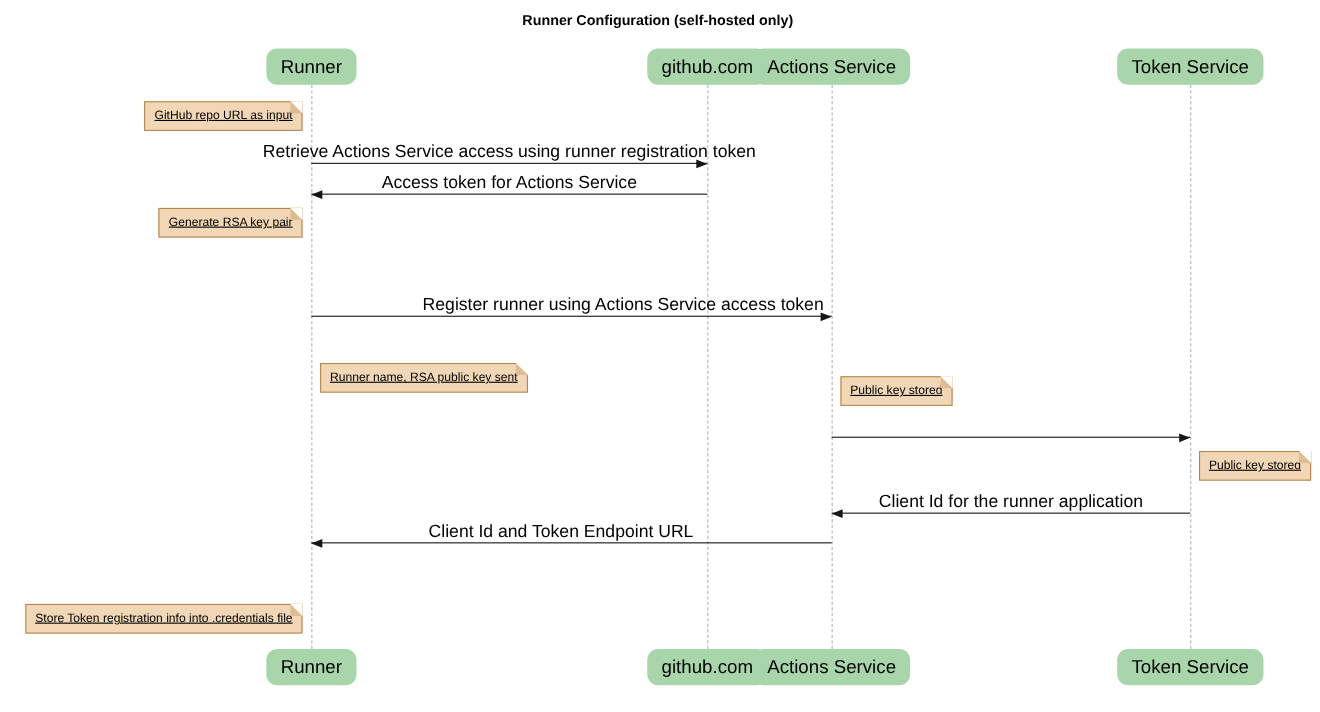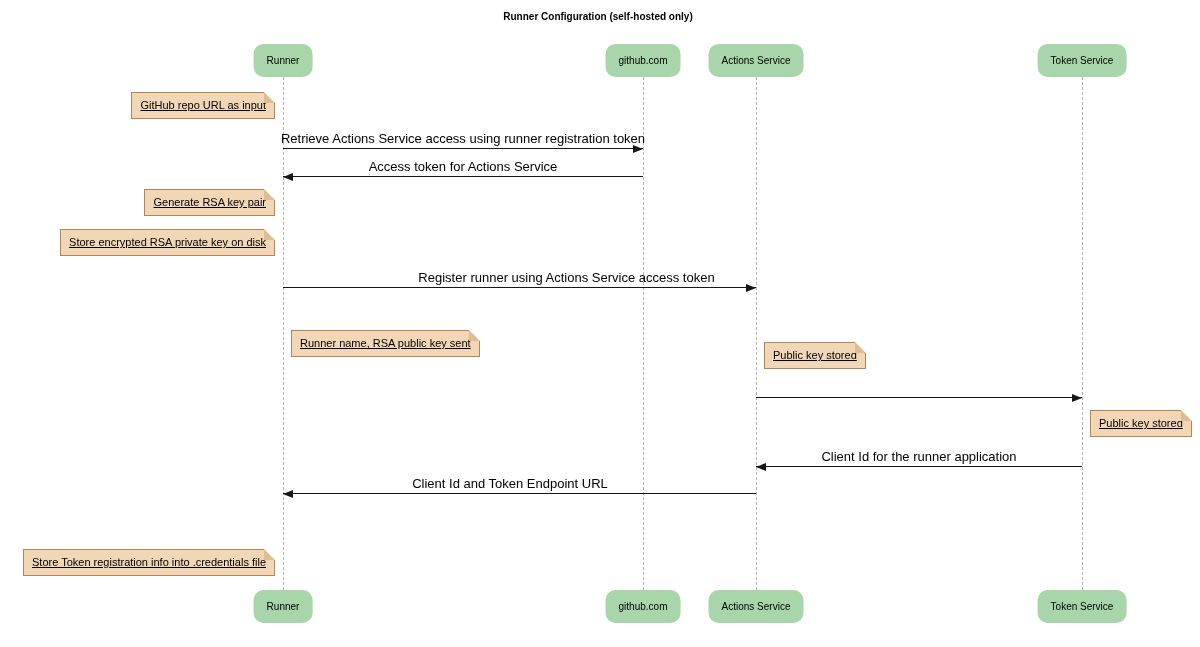--- a/index.html
+++ b/index.html
@@ -6,32 +6,32 @@
   #diagram{
     position:relative;
     width:1200px;height:647px;
     background:#ffffff;
     font-family:"Liberation Sans", sans-serif;
     color:#000000;
     overflow:hidden;
   }
   .title{
     position:absolute;top:11px;left:0;width:1196px;
-    text-align:center;font-weight:bold;font-size:10px;
+    text-align:center;font-weight:bold;font-size:13px;
   }
   .lifeline{
     position:absolute;width:0;
     border-left:1px dashed #b4b4b4;
   }
   .participant{
     position:absolute;
     transform:translateX(-50%);
     background:#a8d5aa;
     border-radius:10px;
-    font-size:10px;line-height:17px;
+    font-size:17px;line-height:17px;
     padding:8px 13px;
     white-space:nowrap;
     text-align:center;
   }
   .note{
     position:absolute;
     background:#f1d7b5;
     border:1px solid #b5854f;
     font-size:11px;line-height:13px;
     padding:6px 8px;
@@ -45,21 +45,21 @@
     border-style:solid;
     border-width:0 11px 11px 0;
     border-color:#ffffff #ffffff #dfbd92 #dfbd92;
   }
   .msg-line{
     position:absolute;height:1px;background:#161616;
   }
   .msg-label{
     position:absolute;
     transform:translateX(-50%);
-    font-size:13px;line-height:13px;
+    font-size:16px;line-height:13px;
     white-space:nowrap;
   }
   .msg-head{
     position:absolute;width:0;height:0;
     border-top:4px solid transparent;
     border-bottom:4px solid transparent;
   }
   .msg-head.dir-right{border-left:10px solid #161616;}
   .msg-head.dir-left{border-right:10px solid #161616;}
 </style>
@@ -75,21 +75,20 @@
     <div class="participant" style="left: 643px; top: 44px;">github.com</div>
     <div class="participant" style="left: 643px; top: 590px;">github.com</div>
     <div class="lifeline" style="left: 756px; top: 77px; height: 513px;"></div>
     <div class="participant" style="left: 756px; top: 44px;">Actions Service</div>
     <div class="participant" style="left: 756px; top: 590px;">Actions Service</div>
     <div class="lifeline" style="left: 1082px; top: 77px; height: 513px;"></div>
     <div class="participant" style="left: 1082px; top: 44px;">Token Service</div>
     <div class="participant" style="left: 1082px; top: 590px;">Token Service</div>
     <div class="note" style="top: 92px; right: 925px;">GitHub repo URL as input</div>
     <div class="note" style="top: 189px; right: 925px; margin-left: 40px;">Generate RSA key pair</div>
-    <div class="note" style="top: 229px; right: 925px;">Store encrypted RSA private key on disk</div>
     <div class="note" style="top: 299px; left: 291px; margin-top: 31px;">Runner name, RSA public key sent</div>
     <div class="note" style="top: 342px; left: 764px;">Public key stored</div>
     <div class="note" style="top: 410px; left: 1090px;">Public key stored</div>
     <div class="note" style="top: 549px; right: 925px;">Store Token registration info into .credentials file</div>
     <div class="msg-line" style="left: 283px; width: 360px; top: 148px;"></div>
     <div class="msg-head dir-right" style="top: 144.5px; left: 633px;"></div>
     <div class="msg-label" style="left: 463px; top: 132px;">Retrieve Actions Service access using runner registration token</div>
     <div class="msg-line" style="left: 283px; width: 360px; top: 176px;"></div>
     <div class="msg-head dir-left" style="top: 172.5px; left: 283px;"></div>
     <div class="msg-label" style="left: 463px; top: 160px;">Access token for Actions Service</div>

